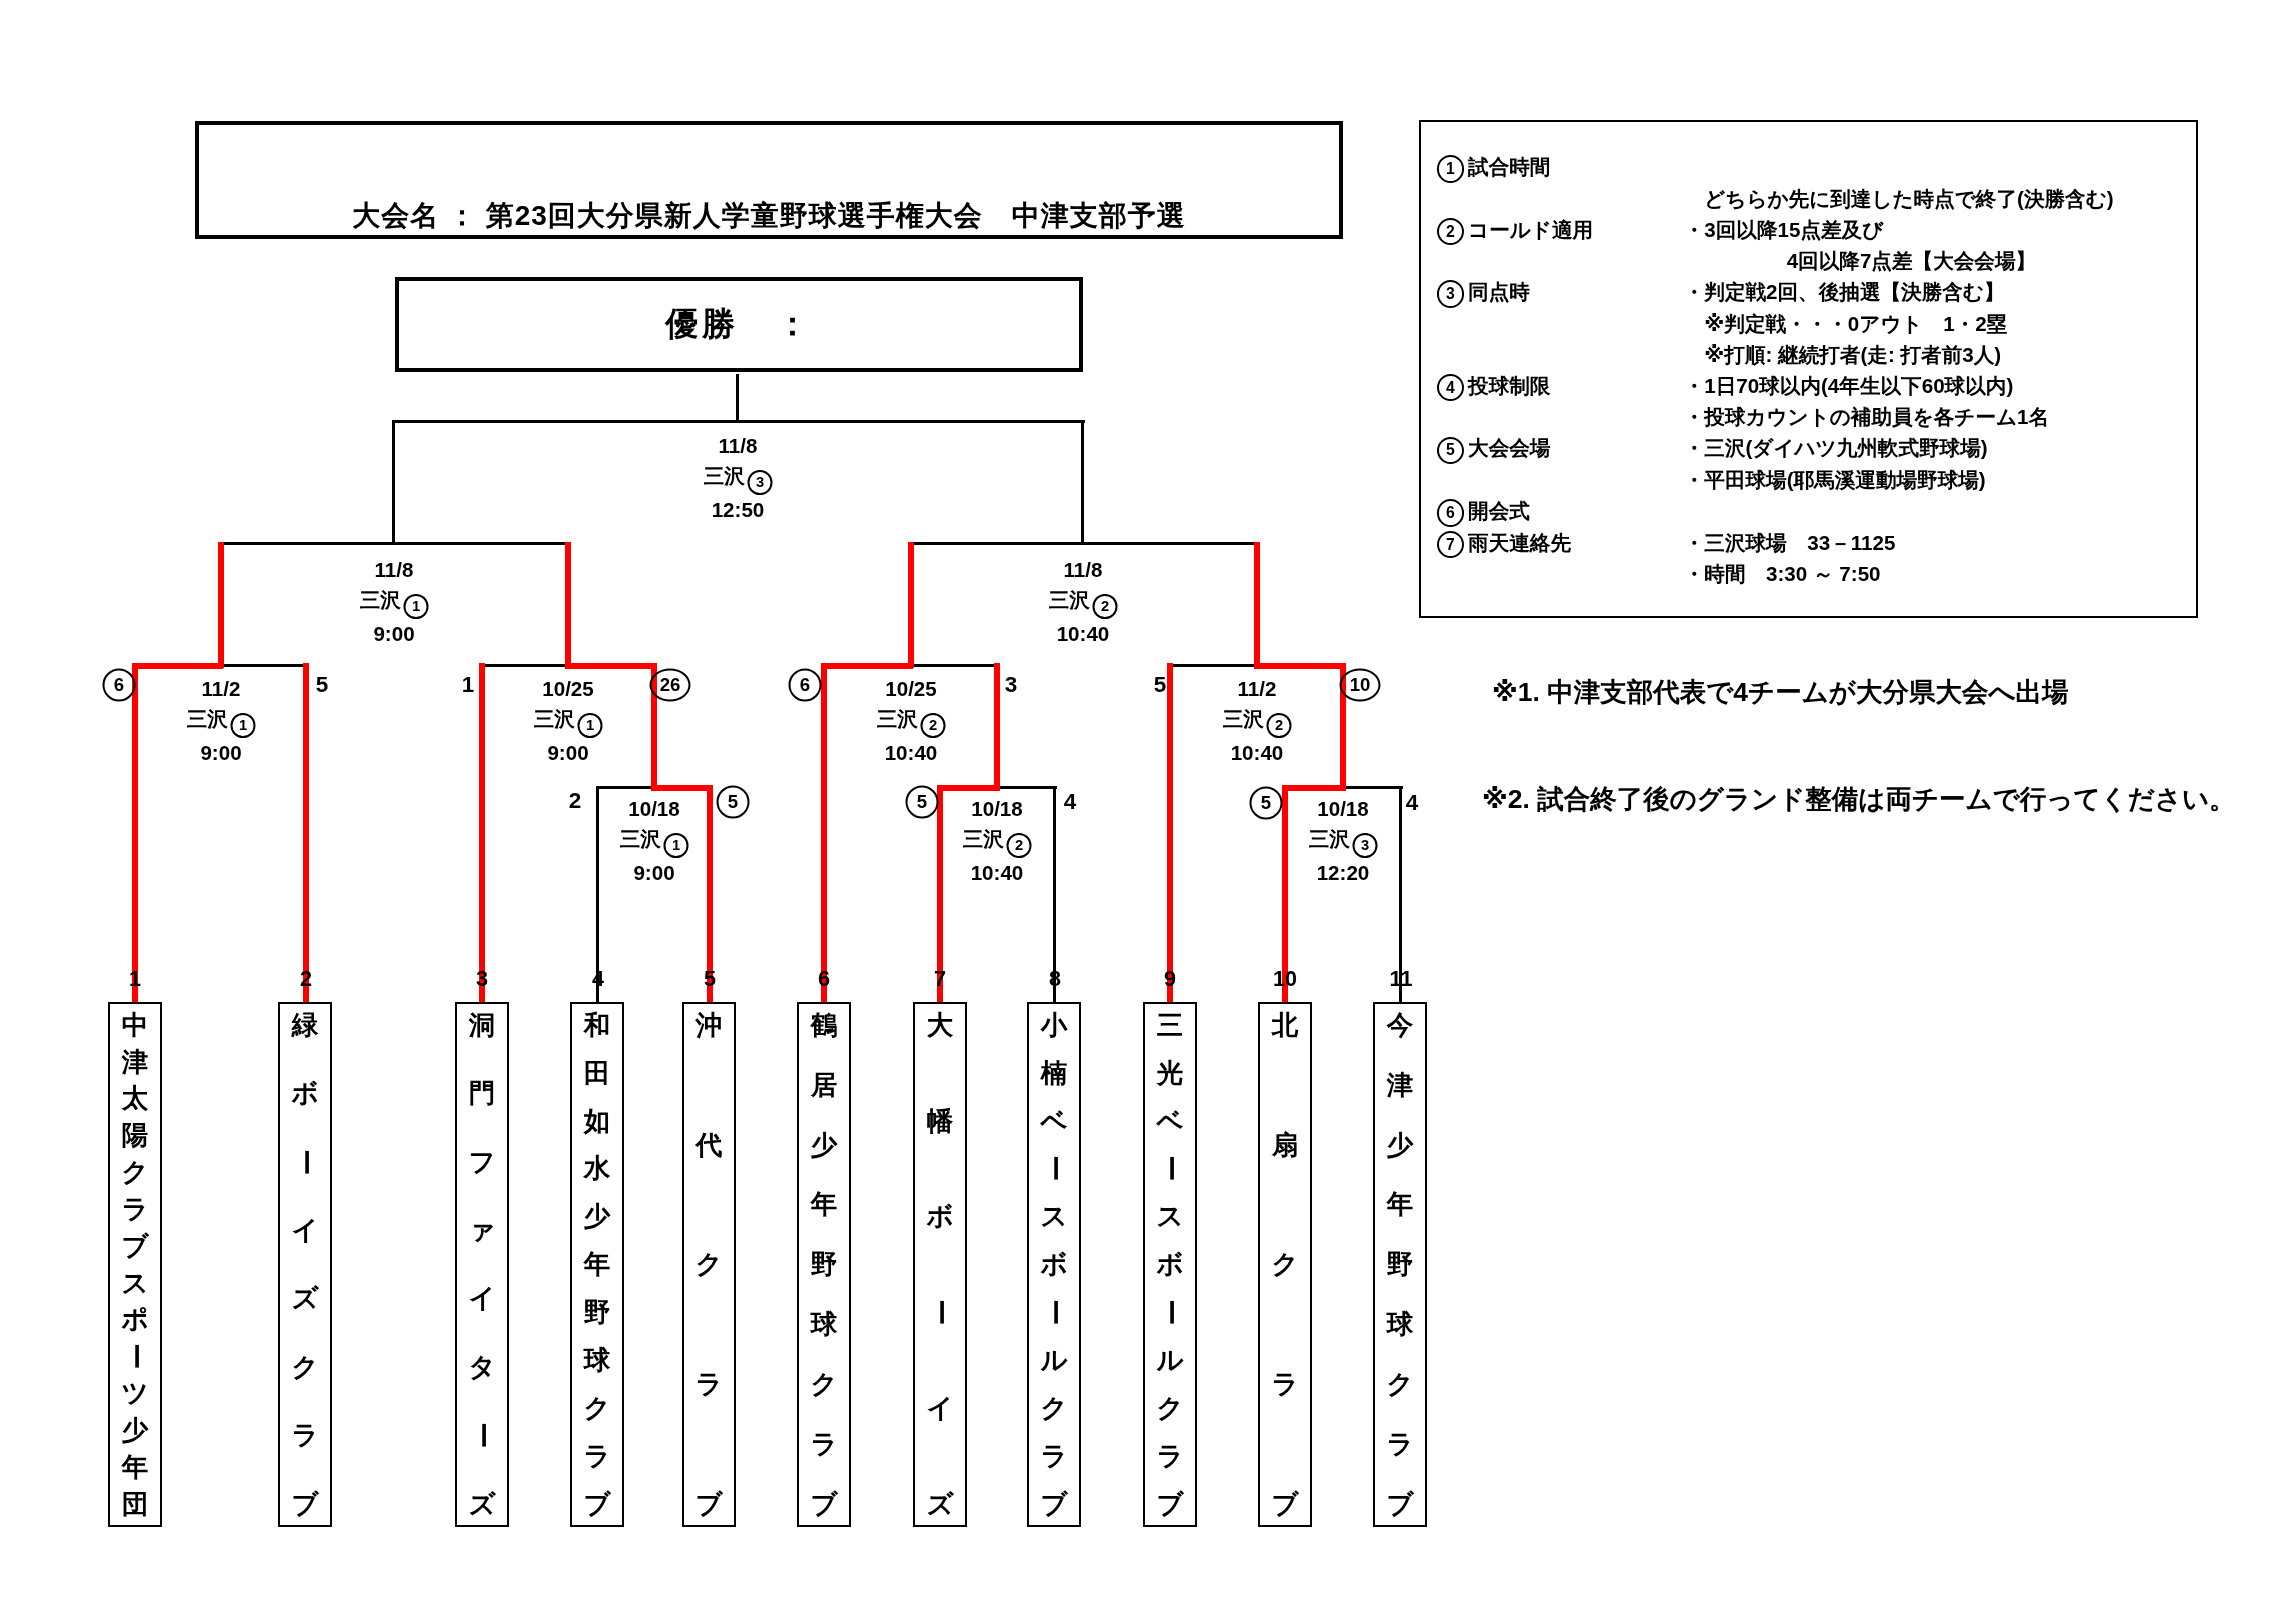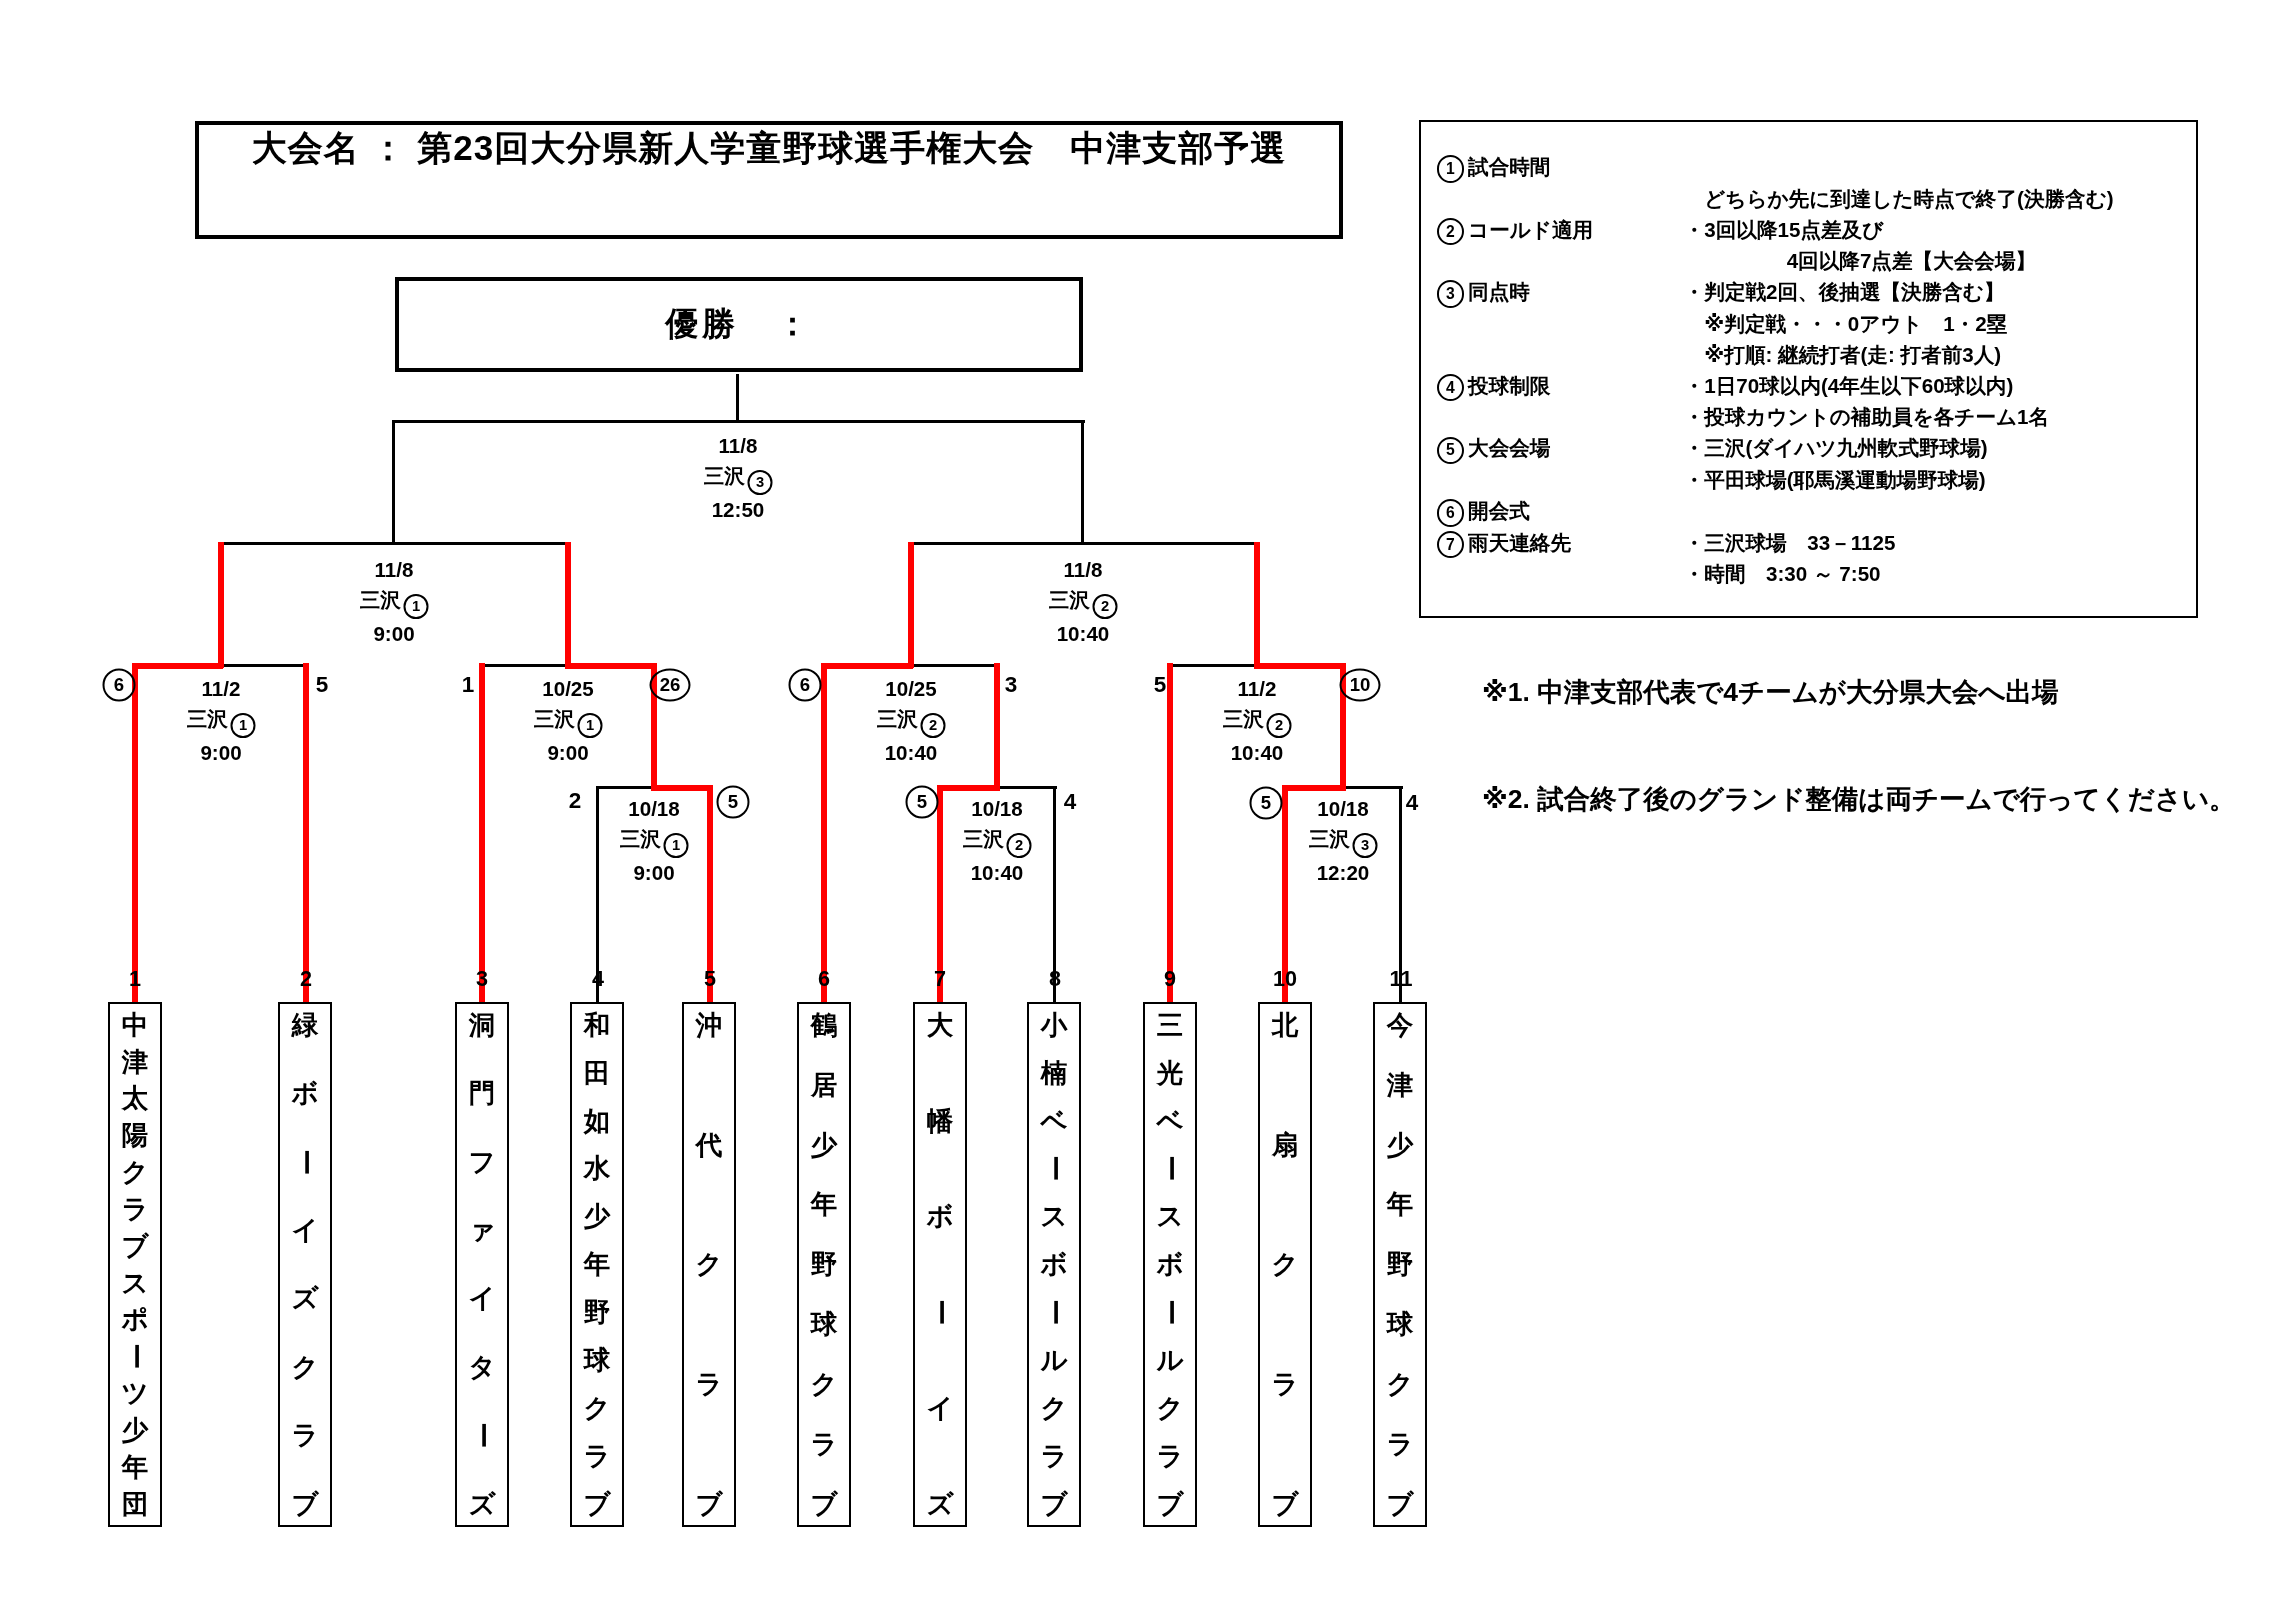--- a/index.html
+++ b/index.html
@@ -1,21 +1,21 @@
 <!DOCTYPE html>
 <html><head>
 <meta charset="utf-8">
 <style>
   html,body{margin:0;padding:0;background:#fff;}
   .page{position:relative;width:2292px;height:1621px;background:#ffffff;overflow:hidden;
         font-family:"Liberation Sans","DejaVu Sans",sans-serif;color:#000;font-weight:bold;}
 
   
   .title-box{position:absolute;left:195px;top:121px;width:1140px;height:110px;border:4.9px solid #000;
-             display:flex;align-items:flex-start;justify-content:center;font-size:35px;letter-spacing:1px;}
+             display:flex;align-items:flex-end;justify-content:center;font-size:28px;letter-spacing:1px;}
   .champion-box{position:absolute;left:395px;top:277px;width:680px;height:87px;border:4.9px solid #000;
              display:flex;align-items:center;justify-content:center;font-size:33px;letter-spacing:3.9px;}
   .rules-box{position:absolute;left:1419px;top:120px;width:746px;height:465px;border:2.9px solid #000;
              padding:29px 13.7px 0 15.7px;font-size:20.6px;}
   .rule-row{display:flex;line-height:31px;white-space:pre;}
   .rule-term{width:247px;flex:0 0 247px;}
   .rule-def{flex:1;}
 
   
   .circ{display:inline-flex;align-items:center;justify-content:center;border:2px solid #000;
@@ -336,17 +336,17 @@
     <div class="rule-row"><span class="rule-term"></span><span class="rule-def">　※打順: 継続打者(走: 打者前3人)</span></div>
     <div class="rule-row"><span class="rule-term"><span class="circ">4</span><span>投球制限</span></span><span class="rule-def">・1日70球以内(4年生以下60球以内)</span></div>
     <div class="rule-row"><span class="rule-term"></span><span class="rule-def">・投球カウントの補助員を各チーム1名</span></div>
     <div class="rule-row"><span class="rule-term"><span class="circ">5</span><span>大会会場</span></span><span class="rule-def">・三沢(ダイハツ九州軟式野球場)</span></div>
     <div class="rule-row"><span class="rule-term"></span><span class="rule-def">・平田球場(耶馬溪運動場野球場)</span></div>
     <div class="rule-row"><span class="rule-term"><span class="circ">6</span><span>開会式</span></span></div>
     <div class="rule-row"><span class="rule-term"><span class="circ">7</span><span>雨天連絡先</span></span><span class="rule-def">・三沢球場　33－1125</span></div>
     <div class="rule-row"><span class="rule-term"></span><span class="rule-def">・時間　3:30 ～ 7:50</span></div>
   </div>
 
-  <div class="note" style="top:674px;">※1. 中津支部代表で4チームが大分県大会へ出場</div>
+  <div class="note" style="top:674px;margin-left:10px;">※1. 中津支部代表で4チームが大分県大会へ出場</div>
   <div class="note" style="top:781px;">※2. 試合終了後のグランド整備は両チームで行ってください。</div>
 
 </div>
 
 
 </body></html>

